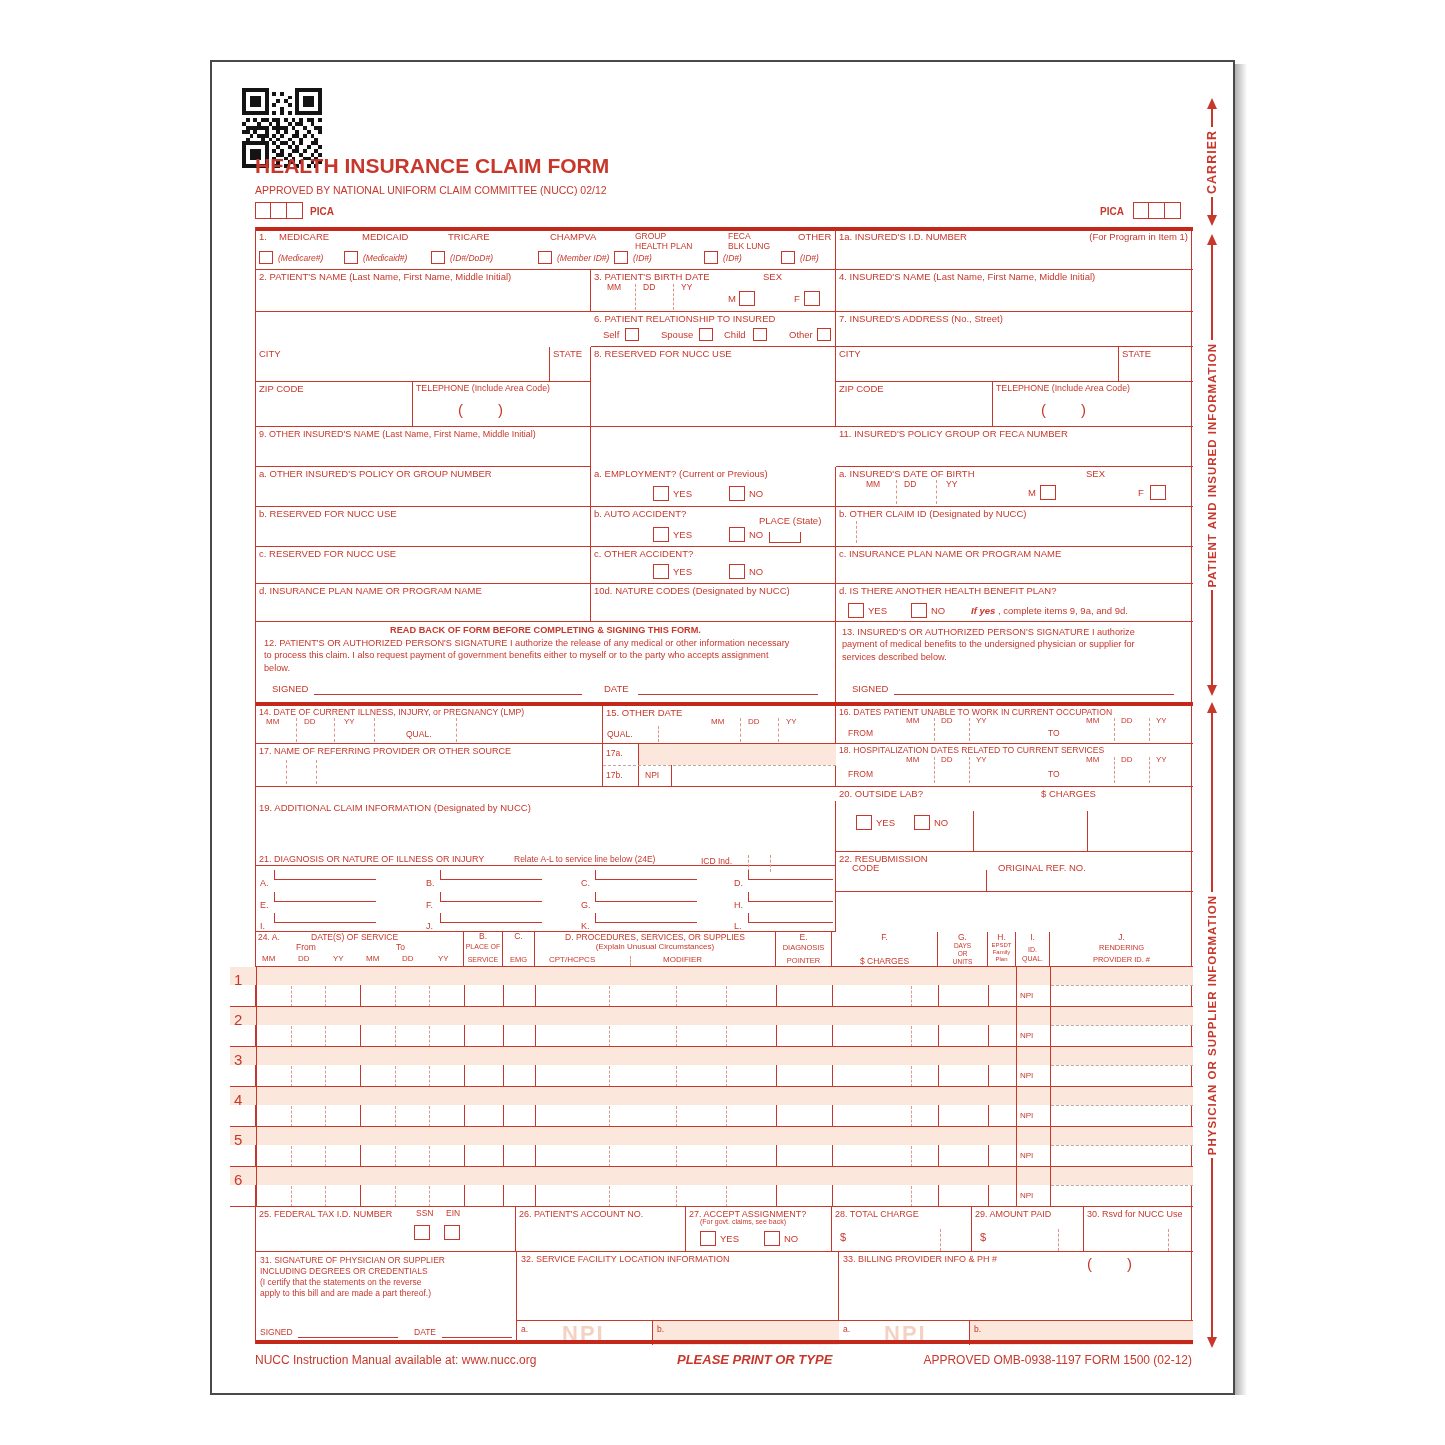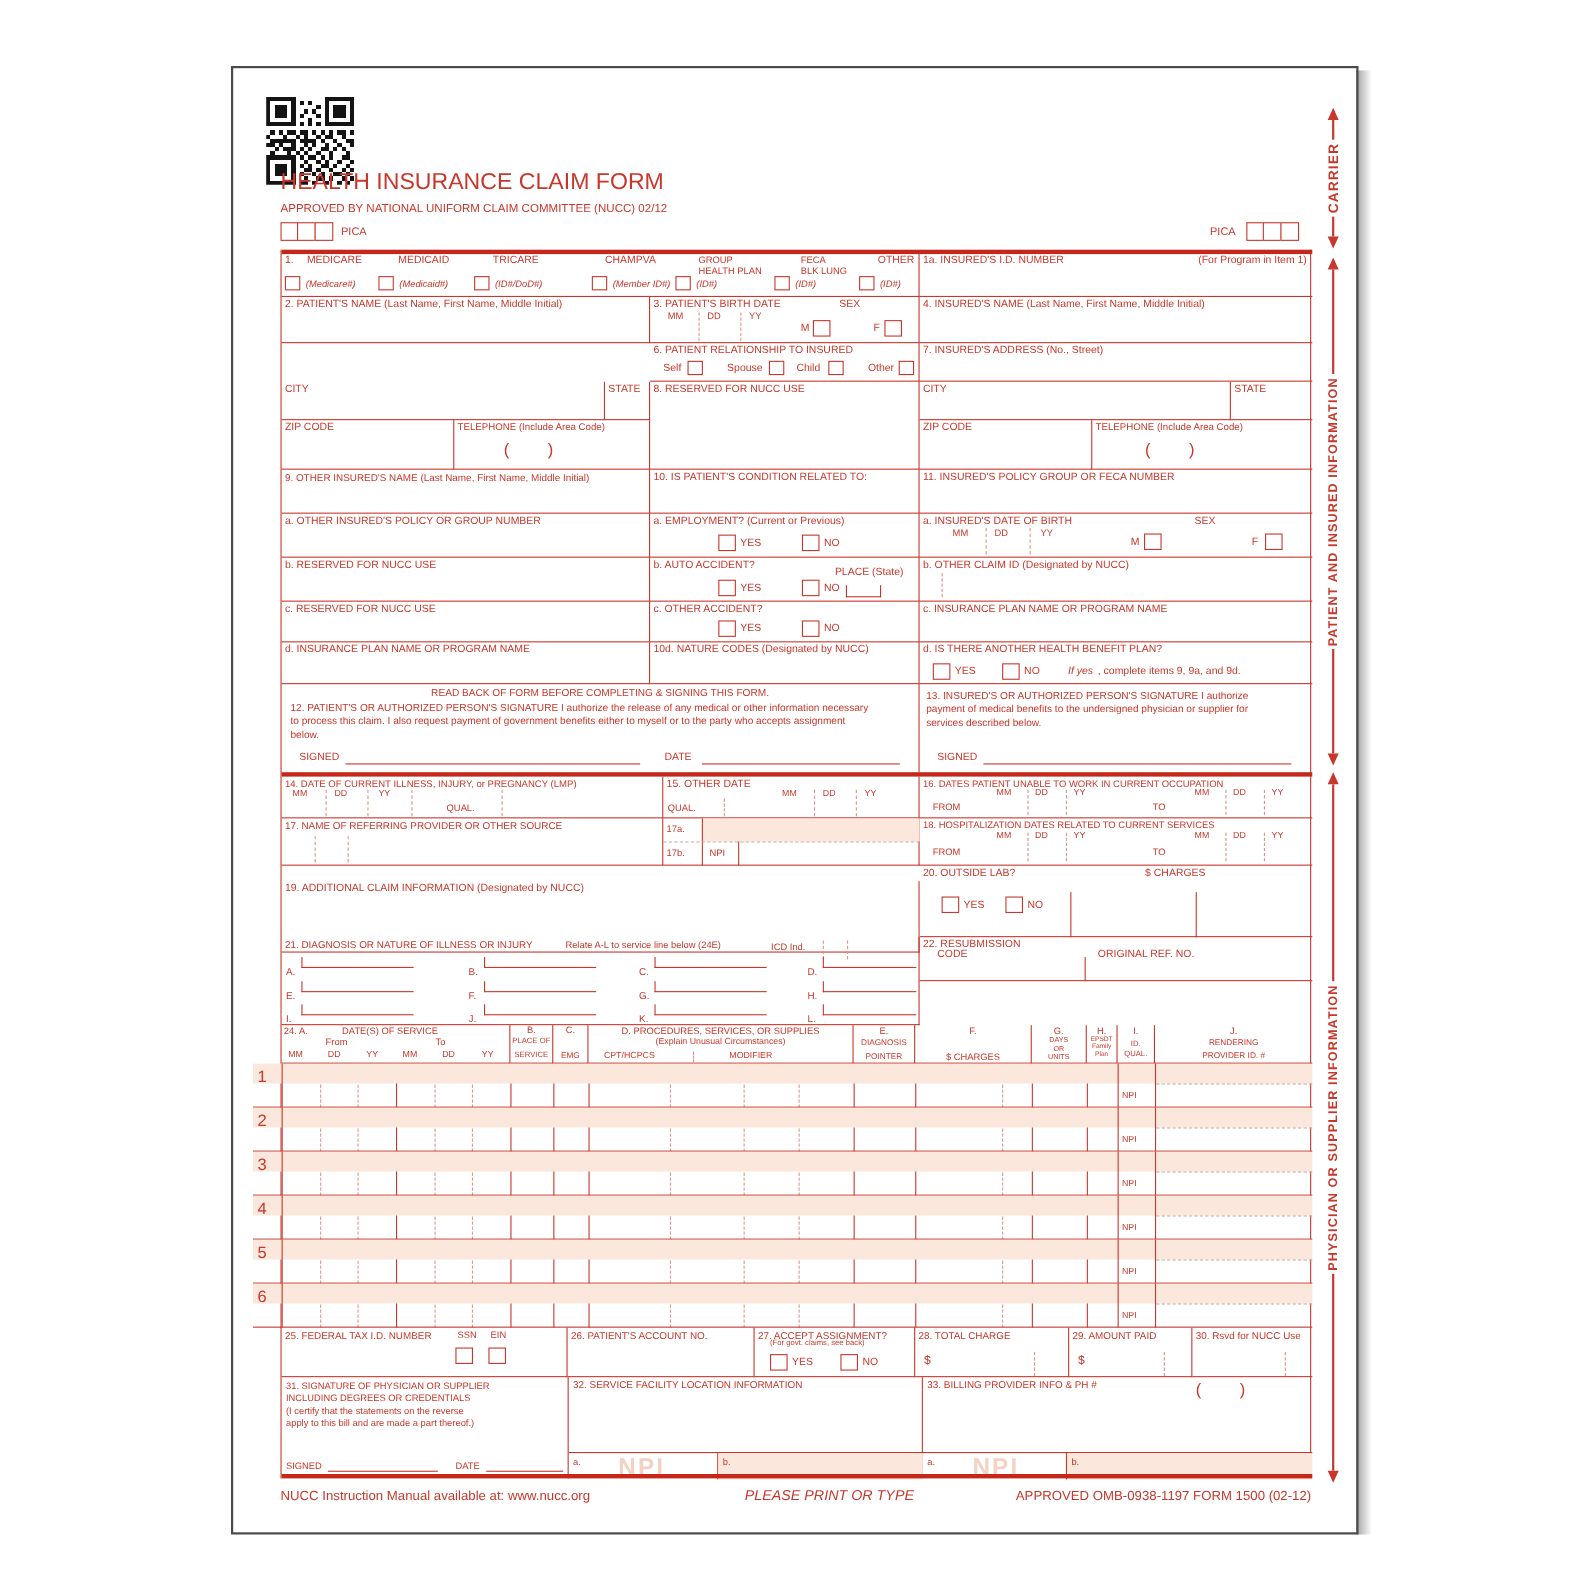--- a/index.html
+++ b/index.html
@@ -6,21 +6,21 @@
   *{margin:0;padding:0;box-sizing:border-box;}
   body{width:1445px;height:1445px;background:#fff;font-family:"Liberation Sans",sans-serif;position:relative;color:var(--red);}
   .sheet{position:absolute;left:210px;top:60px;width:1025px;height:1335px;background:#fff;border:2px solid #4a4a4a;}
   .shadow{position:absolute;left:1233px;top:64px;width:14px;height:1331px;background:linear-gradient(to right,rgba(70,70,70,.5),rgba(255,255,255,0));}
   .form{position:absolute;left:43px;top:165px;width:937px;height:1117px;border-left:1px solid var(--red);border-right:1px solid var(--red);}
   .c{position:absolute;border-right:1px solid var(--red);border-bottom:1px solid var(--red);color:var(--red);}
   .nr{border-right:none}.nb{border-bottom:none}
   .l{position:absolute;font-size:9.5px;line-height:1.12;white-space:nowrap;color:var(--red);}
   .s7{font-size:7px}.s75{font-size:7.5px}.s8{font-size:8px}.s85{font-size:8.5px}.s9{font-size:9px}
   .s11{font-size:11px}.s12{font-size:12px}.s13{font-size:13px}.s15{font-size:15px}
-  .pre{white-space:pre-line}.it{font-style:italic}.b{font-weight:normal}.ctr{text-align:center;}
+  .pre{white-space:pre-line}.it{font-style:italic}.b{font-weight:bold}.ctr{text-align:center;}
   .cb{position:absolute;width:16px;height:15px;border:1.6px solid var(--red);background:#fff;}
   .cbs{position:absolute;width:14px;height:13px;border:1.5px solid var(--red);background:#fff;}
   .dt{position:absolute;width:0;border-left:1px dashed #e09484;}
   .vs{position:absolute;width:0;border-left:1px solid var(--red);}
   .vd{position:absolute;width:0;border-left:1px dashed #dd9a8b;}
   .sl{position:absolute;border-bottom:1px solid var(--red);height:1px;}
   .ul{position:absolute;height:10px;border-left:1px solid var(--red);border-bottom:1.2px solid var(--red);}
   .bar{position:absolute;left:0;width:937px;background:var(--redD);}
   .pbox{width:17px;height:17px;border:1.5px solid var(--red);background:#fff;margin-left:-1.5px;}
   .picarow{position:absolute;display:flex;}
@@ -193,23 +193,20 @@
       <span class="l" style="left:3px;top:2px">ZIP CODE</span>
     </div>
     <div class="c nr" style="left:737px;top:155px;width:200px;height:45px">
       <span class="l" style="left:3px;top:2px;font-size:8.8px">TELEPHONE (Include Area Code)</span>
       <span class="l s15" style="left:48px;top:20px">(</span>
       <span class="l s15" style="left:88px;top:20px">)</span>
     </div>
 
     <div class="c" style="left:0;top:200px;width:335px;height:40px">
       <span class="l" style="left:3px;top:2px;font-size:9px">9. OTHER INSURED'S NAME (Last Name, First Name, Middle Initial)</span>
-    </div>
-    <div class="c" style="left:335px;top:200px;width:245px;height:40px">
-      <span class="l" style="left:3px;top:2px">10. IS PATIENT'S CONDITION RELATED TO:</span>
     </div>
     <div class="c nr" style="left:580px;top:200px;width:357px;height:40px">
       <span class="l" style="left:3px;top:2px">11. INSURED'S POLICY GROUP OR FECA NUMBER</span>
     </div>
 
     <div class="c" style="left:0;top:240px;width:335px;height:40px">
       <span class="l" style="left:3px;top:2px">a. OTHER INSURED'S POLICY OR GROUP NUMBER</span>
     </div>
     <div class="c" style="left:335px;top:240px;width:245px;height:40px">
       <span class="l" style="left:3px;top:2px">a. EMPLOYMENT? (Current or Previous)</span>

